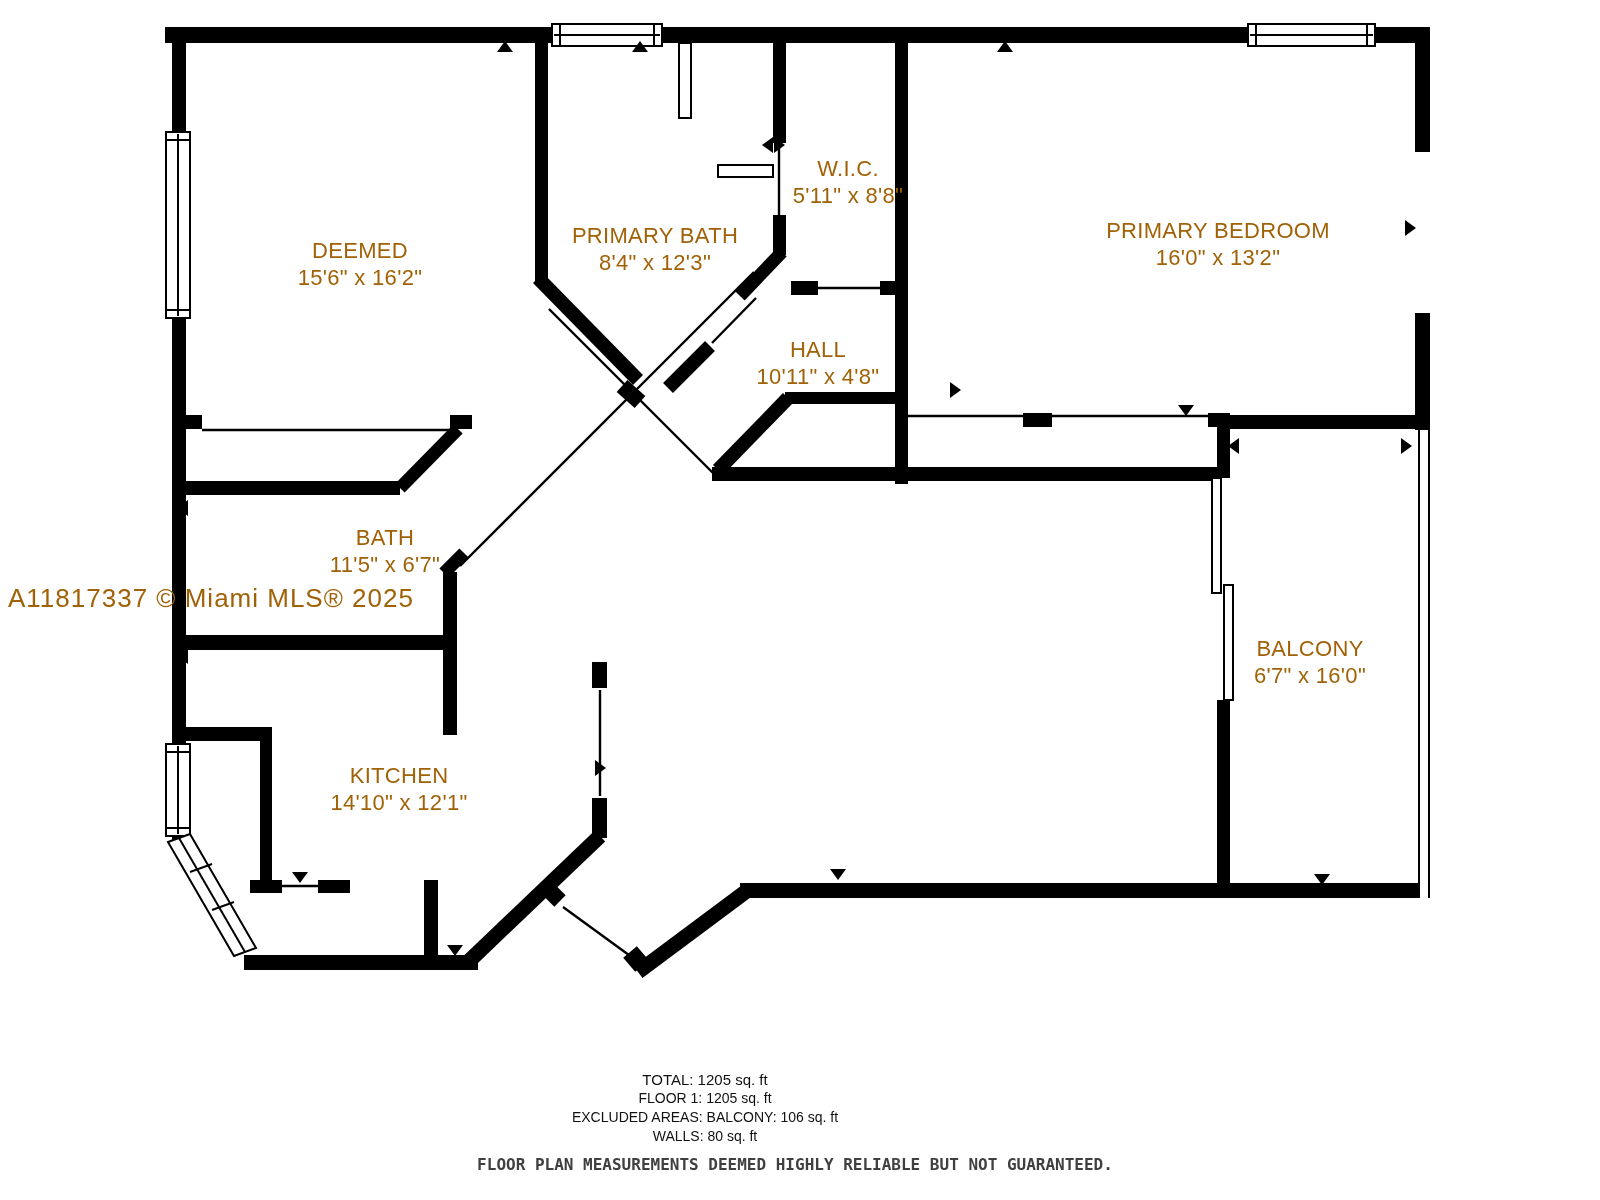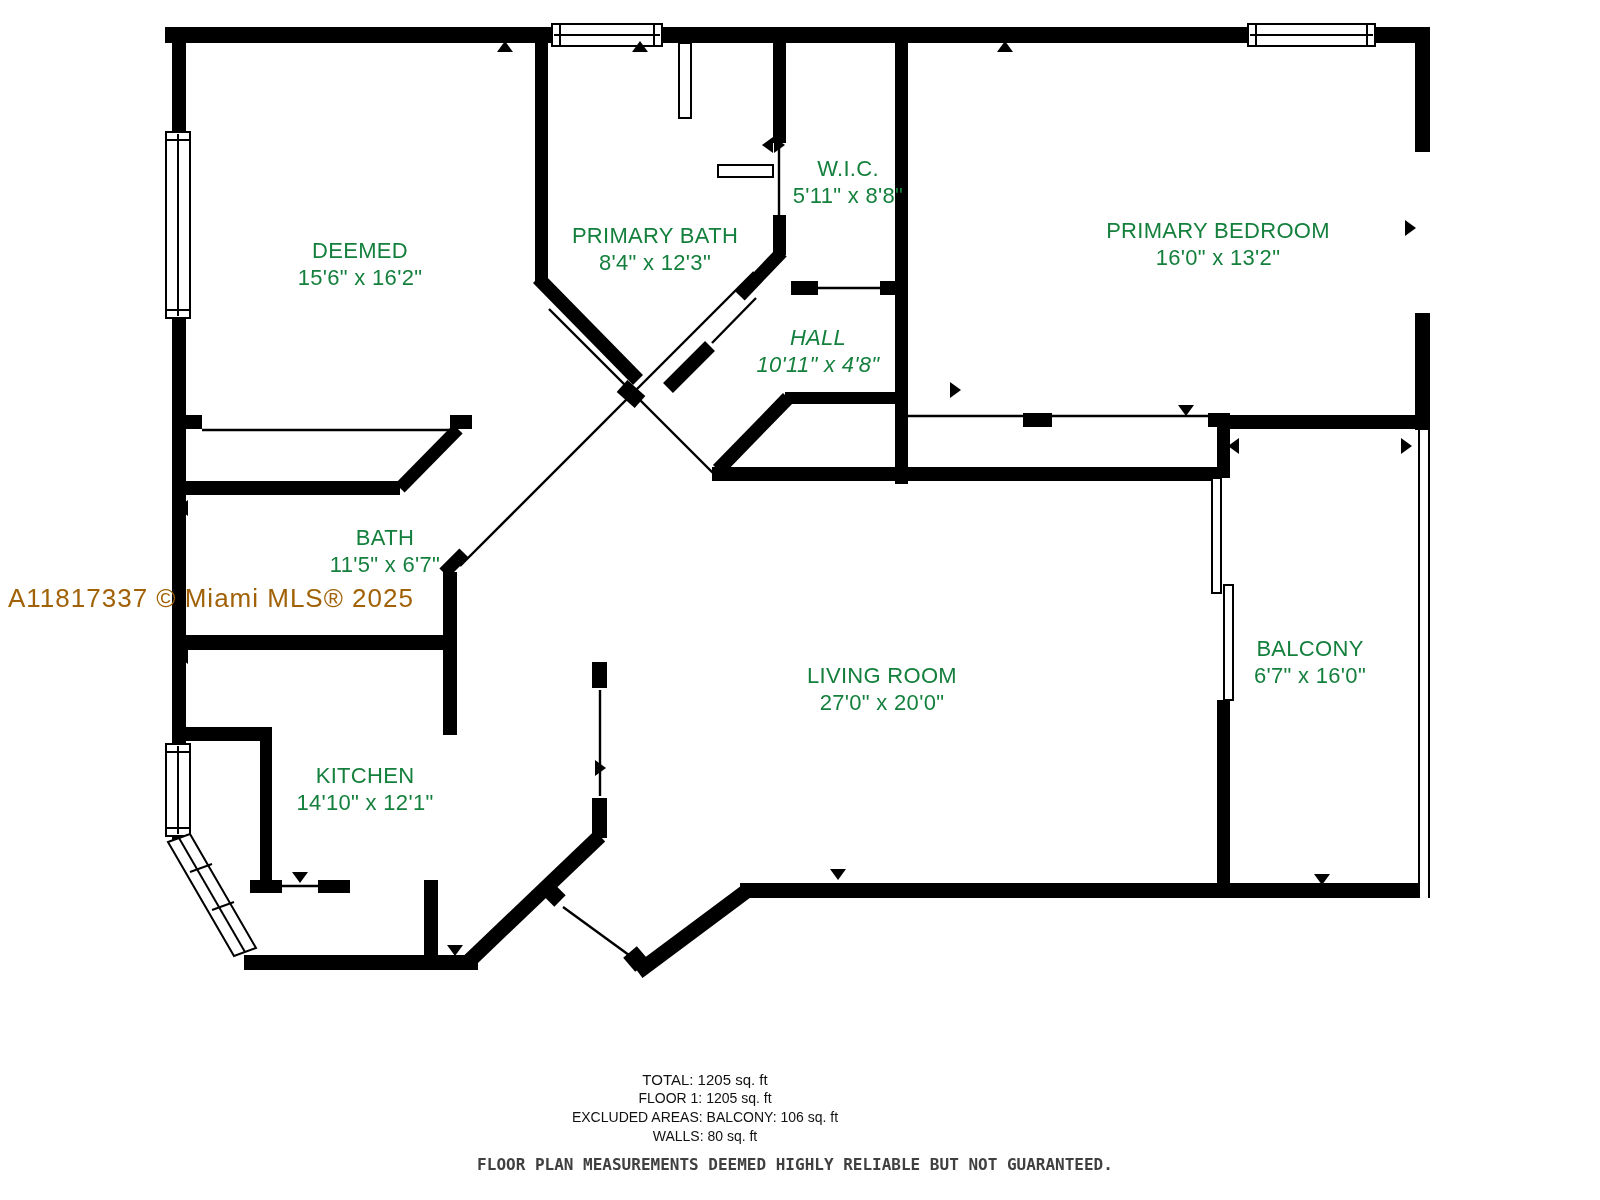--- a/index.html
+++ b/index.html
@@ -1,30 +1,30 @@
 <!DOCTYPE html>
 <html><head>
 <meta charset="utf-8">
 <title>Floor Plan</title>
 <style>
   html,body{margin:0;padding:0;background:#ffffff;}
   #stage{position:relative;width:1600px;height:1200px;background:#ffffff;overflow:hidden;
          font-family:"Liberation Sans", sans-serif;}
   #plan-svg{position:absolute;left:0;top:0;}
   .room-label{position:absolute;transform:translate(-50%,-50%);text-align:center;
-              color:#15803d;font-size:22px;line-height:27px;white-space:nowrap;letter-spacing:0.3px;}
+              color:#a16207;font-size:22px;line-height:27px;white-space:nowrap;letter-spacing:0.3px;}
   
   #lbl-bedroom{left:360px;top:264px;}
   #lbl-primary-bath{left:655px;top:249px;}
   #lbl-wic{left:848px;top:182px;}
   #lbl-primary-bedroom{left:1218px;top:244px;}
-  #lbl-hall{left:818px;top:351px;font-style:italic;}
+  #lbl-hall{left:818px;top:363px;}
   #lbl-bath{left:385px;top:551px;}
   #lbl-living-room{left:882px;top:689px;}
-  #lbl-kitchen{left:365px;top:789px;}
+  #lbl-kitchen{left:399px;top:789px;}
   #lbl-balcony{left:1310px;top:662px;}
   #watermark{position:absolute;left:8px;top:583px;color:#a16207;font-size:26px;
              letter-spacing:1px;white-space:nowrap;text-align:right;}
   #summary{position:absolute;left:705px;top:1070px;transform:translateX(-50%);
            text-align:center;color:#111111;font-size:14px;line-height:19px;white-space:nowrap;}
   #summary .total{font-weight:normal;font-size:15px;}
   #disclaimer{position:absolute;left:795px;top:1155px;transform:translateX(-50%);
               text-align:center;color:#404040;font-family:"DejaVu Sans Mono", monospace;
               font-weight:bold;font-size:16px;white-space:nowrap;}
 </style>
@@ -188,24 +188,20 @@
     <div>16'0" x 13'2"</div>
   </div>
   <div class="room-label" id="lbl-hall">
     <div>HALL</div>
     <div>10'11" x 4'8"</div>
   </div>
   <div class="room-label" id="lbl-bath">
     <div>BATH</div>
     <div>11'5" x 6'7"</div>
   </div>
-  <div class="room-label" id="lbl-living-room">
-    <div>LIVING ROOM</div>
-    <div>27'0" x 20'0"</div>
-  </div>
   <div class="room-label" id="lbl-kitchen">
     <div>KITCHEN</div>
     <div>14'10" x 12'1"</div>
   </div>
   <div class="room-label" id="lbl-balcony">
     <div>BALCONY</div>
     <div>6'7" x 16'0"</div>
   </div>
 
   <div id="watermark">A11817337 © Miami MLS® 2025</div>

